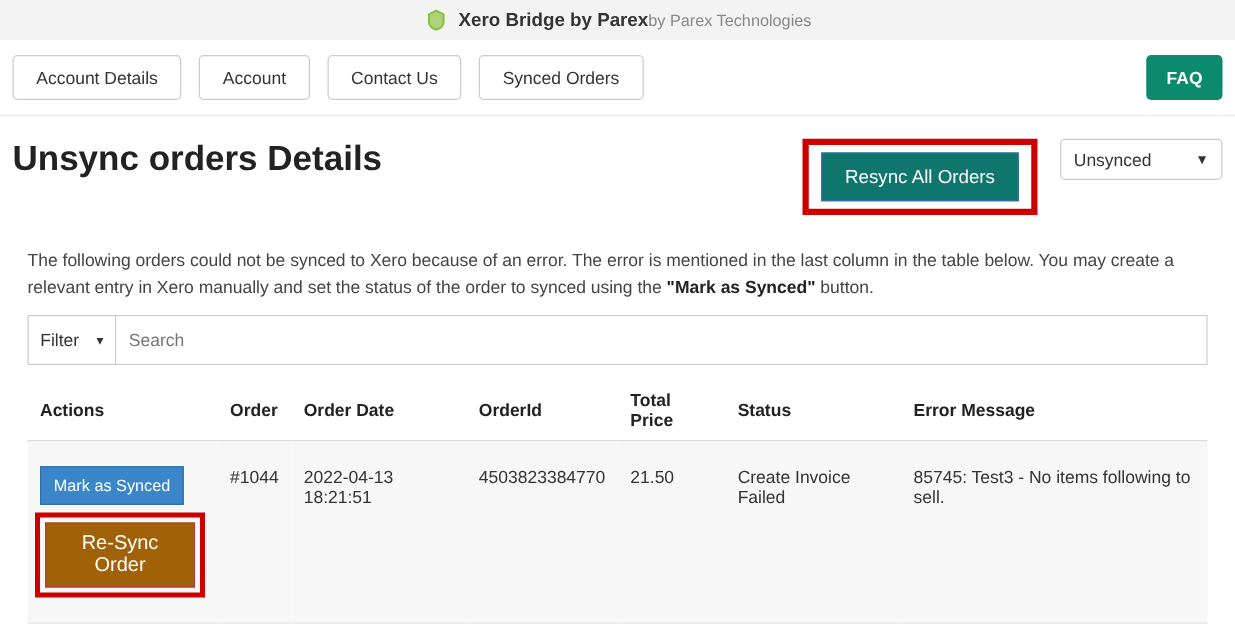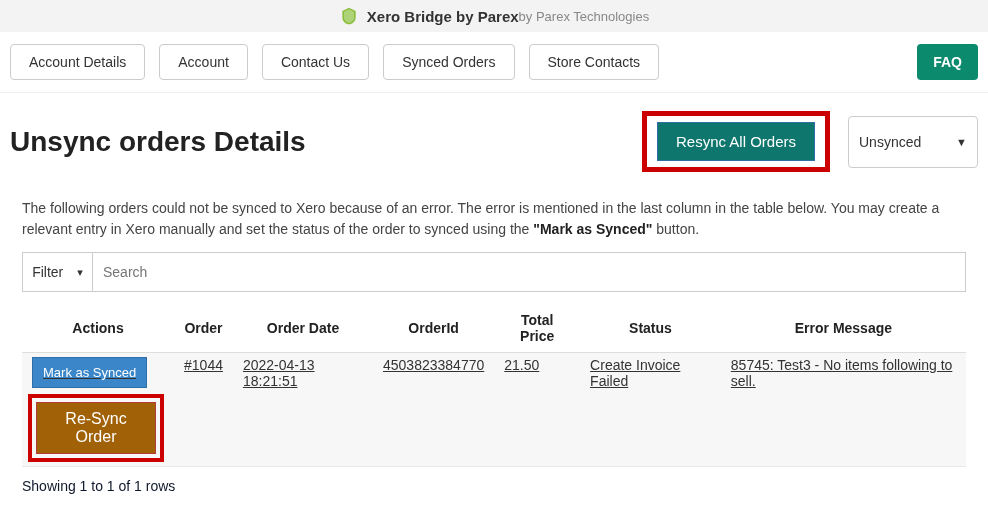--- a/index.html
+++ b/index.html
@@ -6,35 +6,35 @@
   body { font-family: "Segoe UI", Arial, sans-serif; font-size: 14px; color: #333; background: #fff; width: 988px; }
   .header-bar { background: #f3f3f3; display: flex; align-items: center; justify-content: center; padding: 6px 12px; }
   .brand { display: flex; align-items: center; gap: 8px; }
   .brand-icon svg { width: 20px; height: 20px; display: block; }
   .brand-title { font-size: 15px; font-weight: 600; color: #333; }
   .brand-right { font-size: 13px; color: #888; }
   .nav-row { display: flex; align-items: center; padding: 12px 10px; border-bottom: 1px solid #eee; gap: 14px; }
   .nav-button { background: #fff; border: 1px solid #ccc; border-radius: 4px; padding: 9px 18px; font-size: 14px; color: #333; cursor: pointer; }
   .spacer { flex: 1; }
   .faq-button { background: #0b8a6e; color: #fff; border: none; border-radius: 4px; padding: 10px 16px; font-size: 14px; font-weight: 600; cursor: pointer; }
-  .page-head { display: flex; align-items: center; padding: 18px 10px 12px; gap: 18px; }
+  .page-head { display: flex; padding: 18px 10px 12px; gap: 18px; }
   .page-title { font-size: 28px; font-weight: 700; color: #222; }
   .highlight-box { border: 5px solid #c00; padding: 6px 10px; display: inline-flex; align-items: center; }
   .resync-all { background: #0f766e; color: #fff; border: 1px solid #2f6fa8; padding: 10px 18px; font-size: 15px; border-radius: 0; cursor: pointer; }
-  .filter-select { border: 1px solid #ccc; border-radius: 4px; background: #fff; height: 52px; width: 130px; display: flex; align-items: center; justify-content: space-between; padding: 0 10px; cursor: pointer; }
+  .filter-select { border: 1px solid #ccc; border-radius: 4px; background: #fff; height: 33px; width: 130px; display: flex; align-items: center; justify-content: space-between; padding: 0 10px; cursor: pointer; }
   .chev-down { font-size: 11px; }
   .content { padding: 0 12px 24px; }
   .instruction { font-size: 14px; color: #444; margin: 14px 10px 12px; line-height: 1.5; }
   .instruction b { font-weight: 700; color: #222; }
   .toolbar { display: flex; margin: 0 10px; border: 1px solid #ccc; height: 40px; }
   .filter-button { width: 70px; border-right: 1px solid #ccc; display: flex; align-items: center; justify-content: center; gap: 14px; cursor: pointer; font-size: 14px; }
   .search-input { flex: 1; border: none; outline: none; padding: 0 10px; font-size: 14px; }
   table { width: calc(100% - 20px); margin: 10px 10px 0; border-collapse: collapse; }
-  th { text-align: center; font-weight: 700; font-size: 14px; padding: 10px 10px 8px; color: #222; border-bottom: 1px solid #ddd; }
-  td { padding: 4px 10px; font-size: 14px; color: #333; vertical-align: top; text-decoration: underline; }
+  th { text-align: left; font-weight: 700; font-size: 14px; padding: 10px 10px 8px; color: #222; border-bottom: 1px solid #ddd; }
+  td { padding: 20px 10px; font-size: 14px; color: #333; vertical-align: top; }
   tr.row { background: #f7f7f7; border-bottom: 1px solid #e8e8e8; }
   .btn-sync { background: #3a86c8; color: #fff; border: 1px solid #2f6fa8; padding: 7px 10px; font-size: 13px; border-radius: 0; cursor: pointer; display: block; }
   .resync-wrap { border: 4px solid #c00; padding: 4px; display: inline-block; margin-top: 6px; margin-left: -4px; }
   .btn-resync { background: #a16207; color: #fff; border: 1px solid #b43b37; padding: 7px 10px; font-size: 16px; border-radius: 0; cursor: pointer; display: block; }
   .pager-info { font-size: 14px; color: #0f172a; margin: 11px 10px 0; }
 </style>
 </head>
 <body>
 
 <div class="header-bar">
@@ -48,21 +48,20 @@
     <span class="brand-title">Xero Bridge by Parex</span>
   </div>
   <div class="brand-right">by Parex Technologies</div>
 </div>
 
 <div class="nav-row">
   <button class="nav-button">Account Details</button>
   <button class="nav-button">Account</button>
   <button class="nav-button">Contact Us</button>
   <button class="nav-button">Synced Orders</button>
-  <button class="nav-button">Store Contacts</button>
   <div class="spacer"></div>
   <button class="faq-button">FAQ</button>
 </div>
 
 <div class="page-head">
   <div class="page-title">Unsync orders Details</div>
   <div class="spacer"></div>
   <span class="highlight-box">
     <button class="resync-all">Resync All Orders</button>
   </span>

